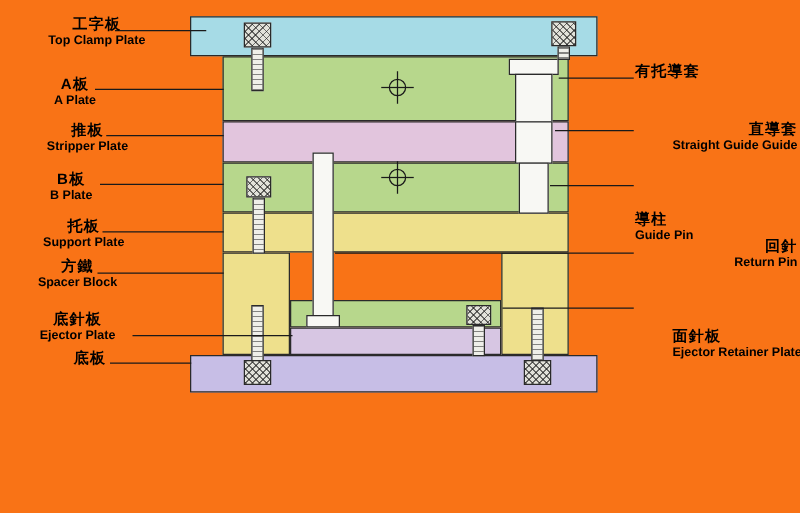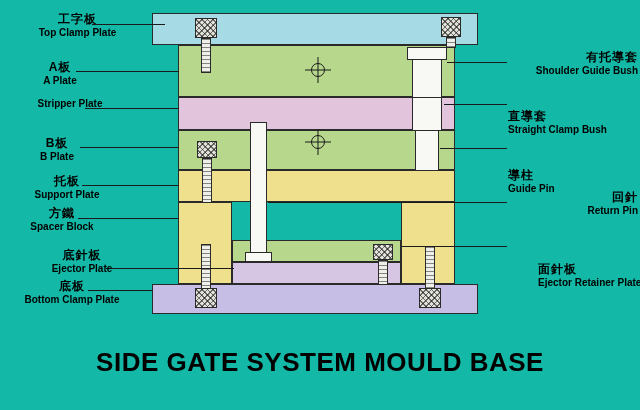--- a/index.html
+++ b/index.html
@@ -29,21 +29,21 @@
   .lbl.right { text-align:left; }
 
   .title-zh { position:absolute; left:0; right:0; top:320px; text-align:center;
               font-size:23px; font-weight:bold; letter-spacing:6px; z-index:7; }
   .title-en { position:absolute; left:0; right:0; top:347px; text-align:center;
               font-size:26px; font-weight:bold; letter-spacing:0.5px; z-index:7; }
 </style>
 </head>
 <body>
 
-<div class="stage" style="background-color: #14b8a6;">
+<div class="stage" style="background-color: #f97316;">
 
   <div class="plate" style="left: 152px; top: 13px; width: 326px; height: 32px; background-color: rgb(166, 219, 230);"></div>
   <div class="plate" style="left: 178px; top: 45px; width: 277px; height: 52px; background-color: rgb(183, 215, 140);"></div>
   <div class="plate" style="left: 178px; top: 97px; width: 277px; height: 33px; background-color: rgb(226, 197, 221);"></div>
   <div class="plate" style="left: 178px; top: 130px; width: 277px; height: 40px; background-color: rgb(183, 215, 140);"></div>
   <div class="plate" style="left: 178px; top: 170px; width: 277px; height: 32px; background-color: rgb(238, 224, 140);"></div>
   <div class="plate" style="left: 178px; top: 202px; width: 54px; height: 82px; background-color: rgb(238, 224, 140);"></div>
   <div class="plate" style="left: 401px; top: 202px; width: 54px; height: 82px; background-color: rgb(238, 224, 140);"></div>
   <div class="plate" style="left: 232px; top: 240px; width: 169px; height: 22px; background-color: rgb(183, 215, 140);"></div>
   <div class="plate" style="left: 232px; top: 262px; width: 169px; height: 22px; background-color: rgb(215, 198, 227);"></div>
@@ -98,59 +98,57 @@
 
   <div class="lbl" style="left:10px; top:12px; width:135px;">
     <div class="zh">工字板</div>
     <div class="en">Top Clamp Plate</div>
   </div>
   <div class="lbl" style="left:8px; top:60px; width:104px;">
     <div class="zh">A板</div>
     <div class="en">A Plate</div>
   </div>
   <div class="lbl" style="left:8px; top:97px; width:124px;">
+    <div class="zh">推板</div>
     <div class="en">Stripper Plate</div>
   </div>
   <div class="lbl" style="left:5px; top:136px; width:104px;">
     <div class="zh">B板</div>
     <div class="en">B Plate</div>
   </div>
   <div class="lbl" style="left:5px; top:174px; width:124px;">
     <div class="zh">托板</div>
     <div class="en">Support Plate</div>
   </div>
   <div class="lbl" style="left:8px; top:206px; width:108px;">
     <div class="zh">方鐵</div>
     <div class="en">Spacer Block</div>
   </div>
-  <div class="lbl" style="left:20px; top:248px; width:124px;">
+  <div class="lbl" style="left:0; top:248px; width:124px;">
     <div class="zh">底針板</div>
     <div class="en">Ejector Plate</div>
   </div>
   <div class="lbl" style="left:5px; top:279px; width:134px;">
     <div class="zh">底板</div>
-    <div class="en">Bottom Clamp Plate</div>
   </div>
 
-  <div class="lbl right" style="left:508px; top:50px; width:130px;text-align:right;">
+  <div class="lbl right" style="left:508px; top:50px; width:130px;">
     <div class="zh">有托導套</div>
-    <div class="en">Shoulder Guide Bush</div>
   </div>
-  <div class="lbl right" style="left:508px; top:109px; width:130px;">
+  <div class="lbl right" style="left:508px; top:96px; width:130px;text-align:right;">
     <div class="zh">直導套</div>
-    <div class="en">Straight Clamp Bush</div>
+    <div class="en">Straight Guide Guide</div>
   </div>
   <div class="lbl right" style="left:508px; top:136px; width:130px;margin-top:32px;">
     <div class="zh">導柱</div>
     <div class="en">Guide Pin</div>
   </div>
   <div class="lbl right" style="left:508px; top:190px; width:130px;text-align:right;">
     <div class="zh">回針</div>
     <div class="en">Return Pin</div>
   </div>
   <div class="lbl right" style="left:538px; top:234px; width:132px;margin-top:28px;">
     <div class="zh">面針板</div>
     <div class="en">Ejector Retainer Plate</div>
   </div>
 
-  <div class="title-en">SIDE GATE SYSTEM MOULD BASE</div>
 
 </div>
 
 </body></html>

